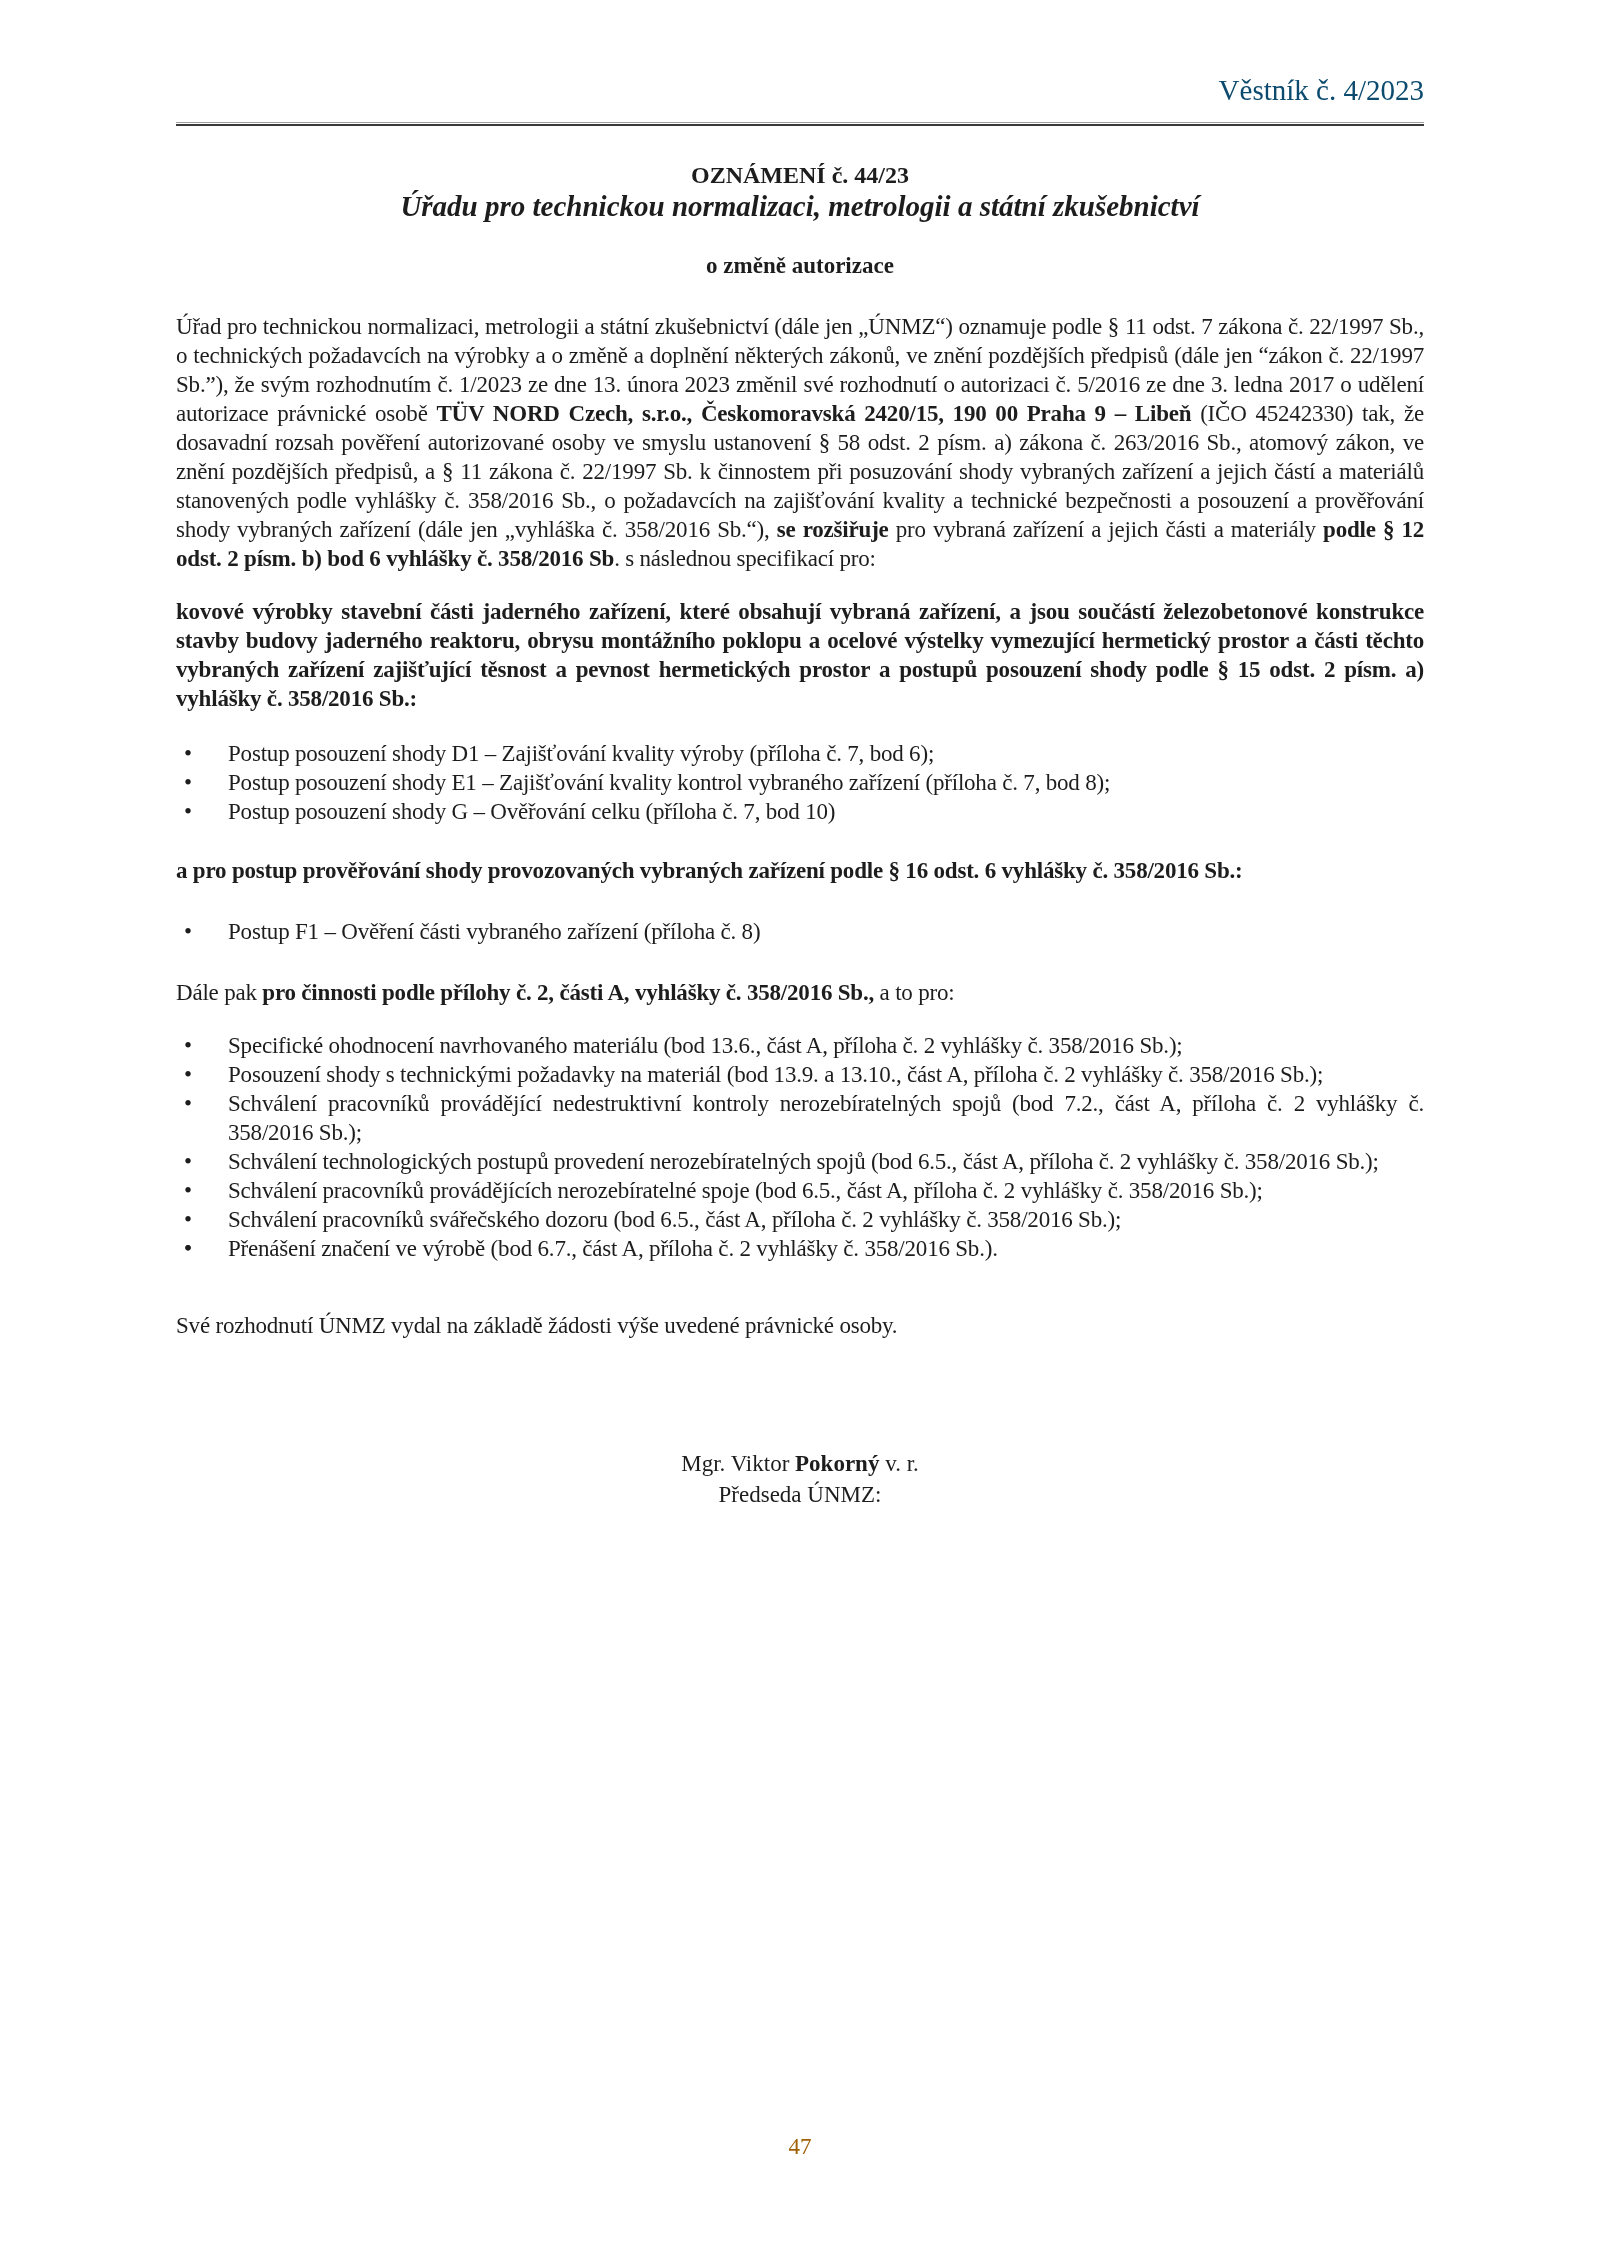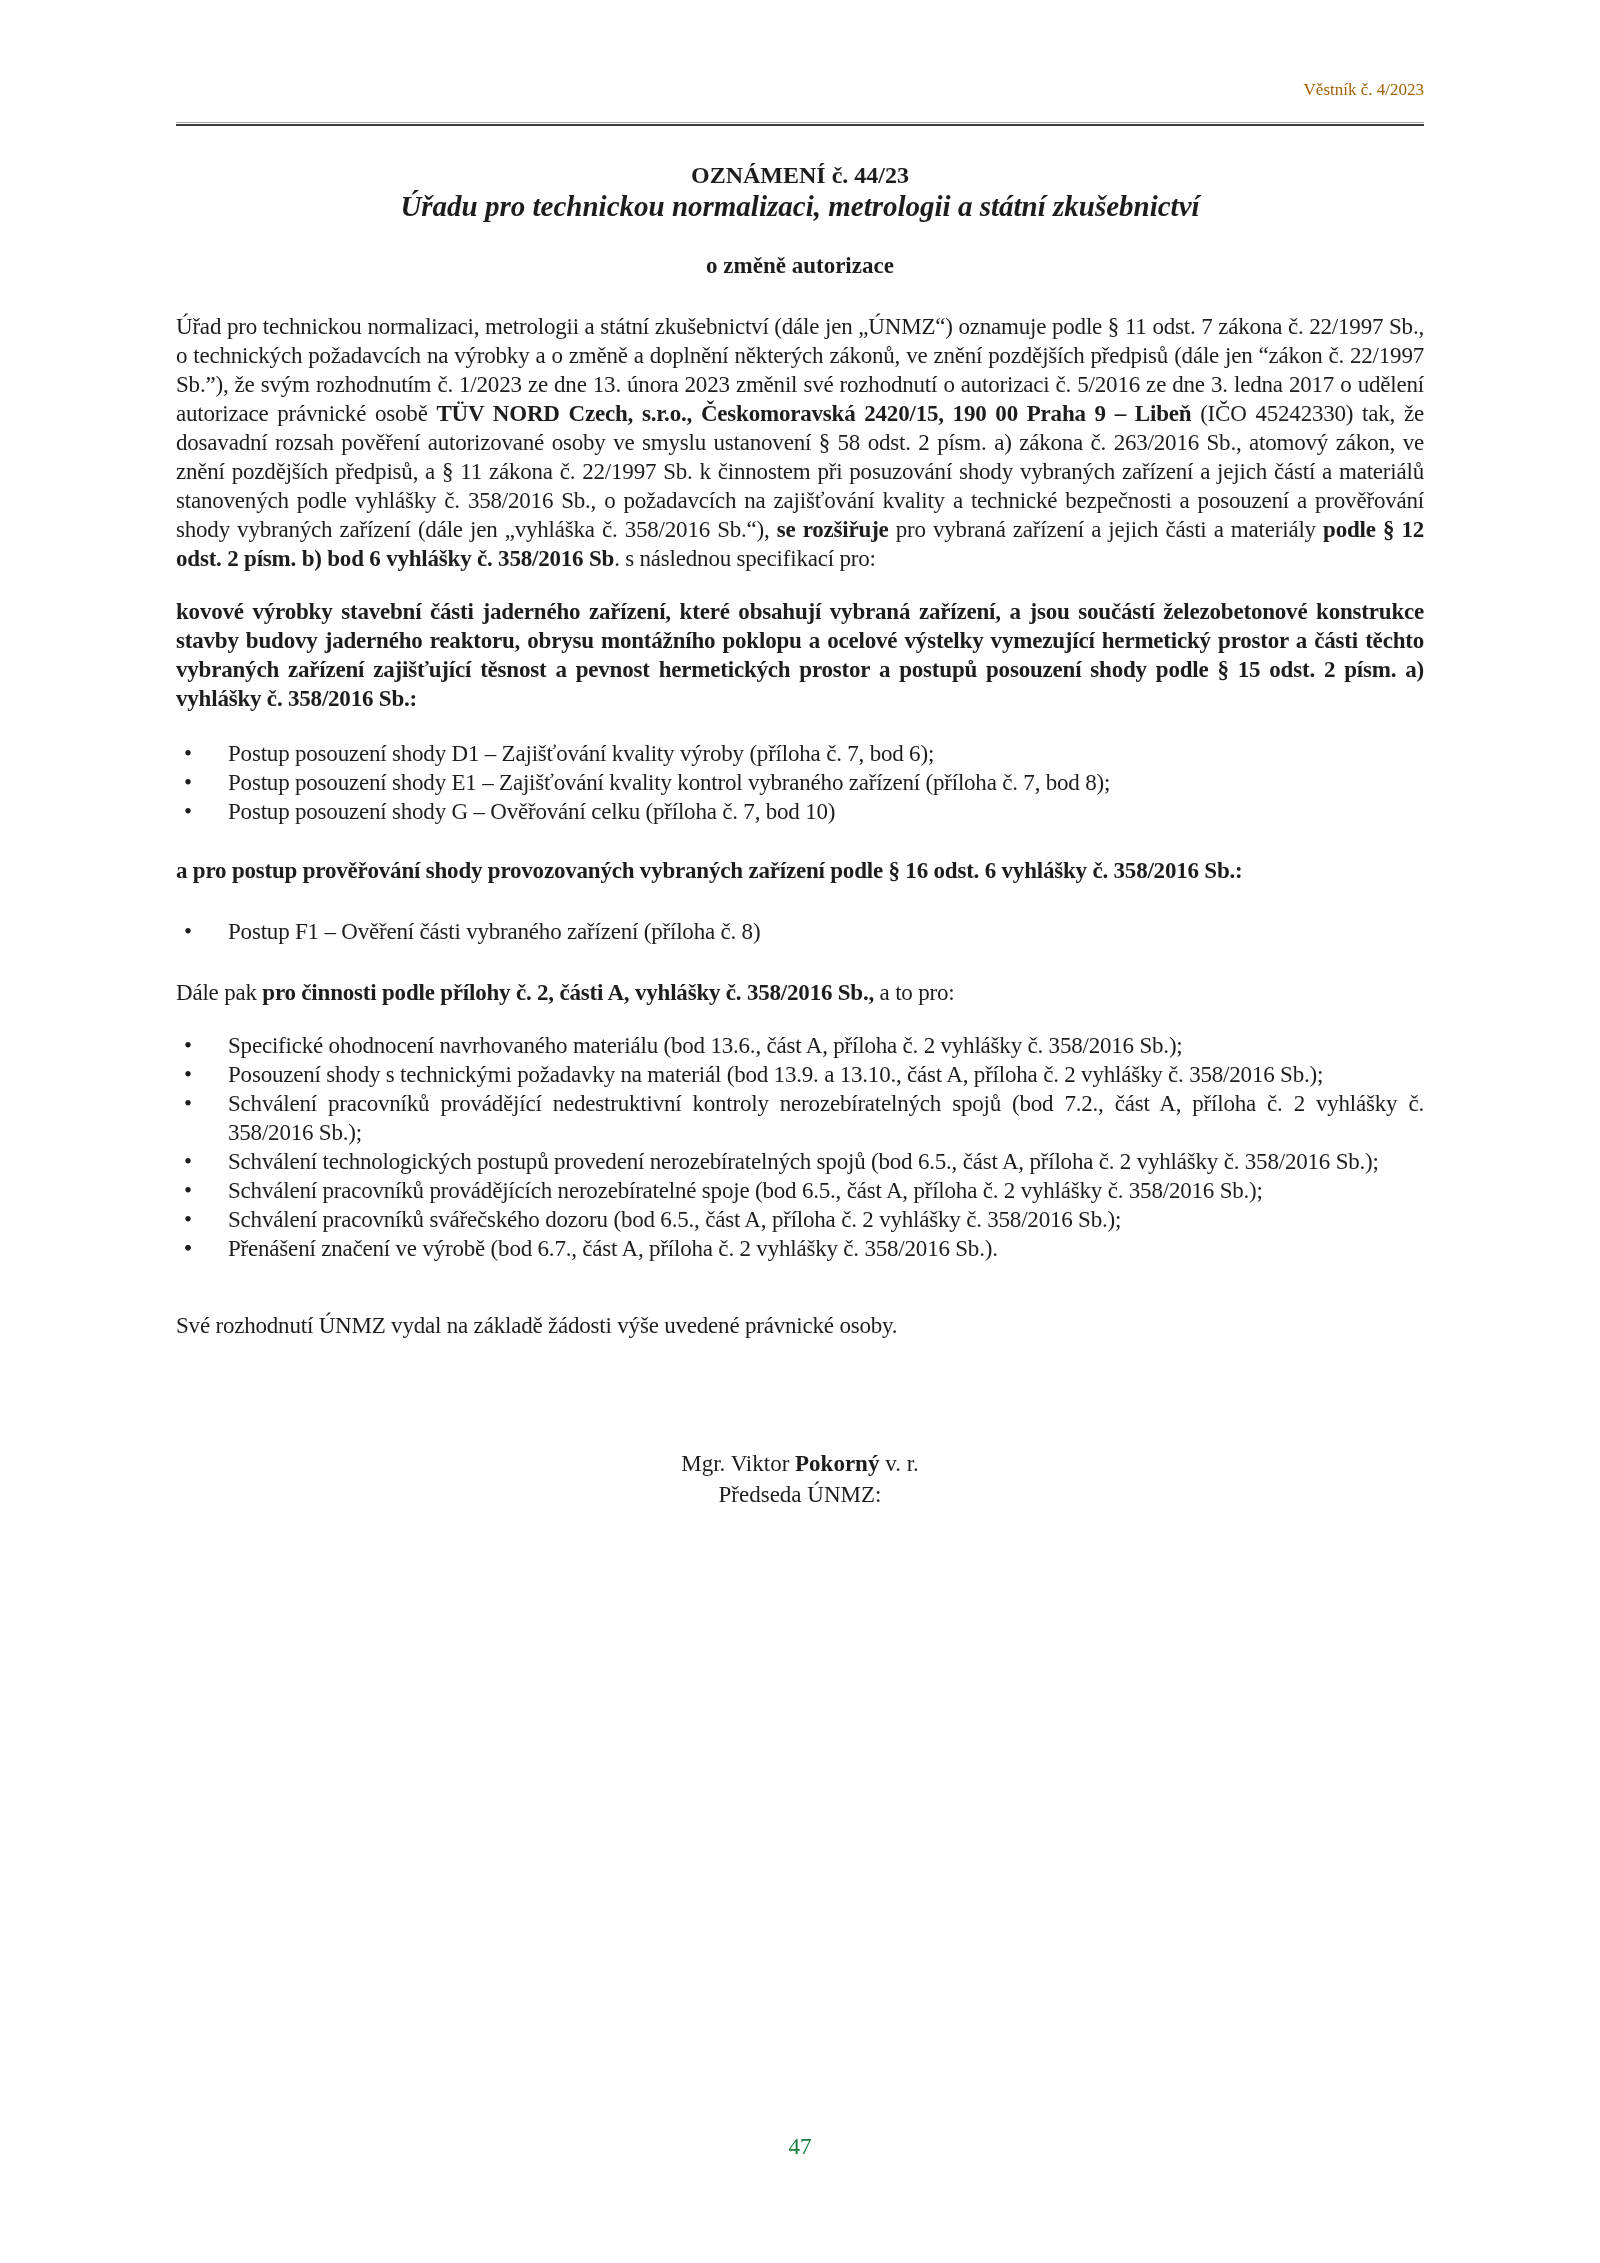--- a/index.html
+++ b/index.html
@@ -17,23 +17,23 @@
   }
   .page {
     position: absolute;
     inset: 0;
     padding: 0 176px;
     box-sizing: border-box;
   }
   .masthead {
     padding-top: 74px;
     text-align: right;
-    font-size: 17px;
+    font-size: 29px;
     line-height: 32px;
-    color: #a16207;
+    color: #0c4a6e;
   }
   .header-rule {
     margin-top: 16px;
     height: 1px;
     border-top: 1px solid #a0a0a0;
     border-bottom: 2px solid #3a3a3a;
   }
   .doc-title {
     margin: 34px 0 0 0;
     text-align: center;
@@ -93,21 +93,21 @@
     font-size: 23px;
     line-height: 31px;
   }
   .page-number {
     position: absolute;
     left: 0;
     right: 0;
     top: 2134px;
     text-align: center;
     font-size: 23px;
-    color: #15803d;
+    color: #a16207;
   }
 </style>
 </head>
 <body>
 
 <div class="page">
 
   <div class="masthead">Věstník č. 4/2023</div>
   <div class="header-rule"></div>
 

